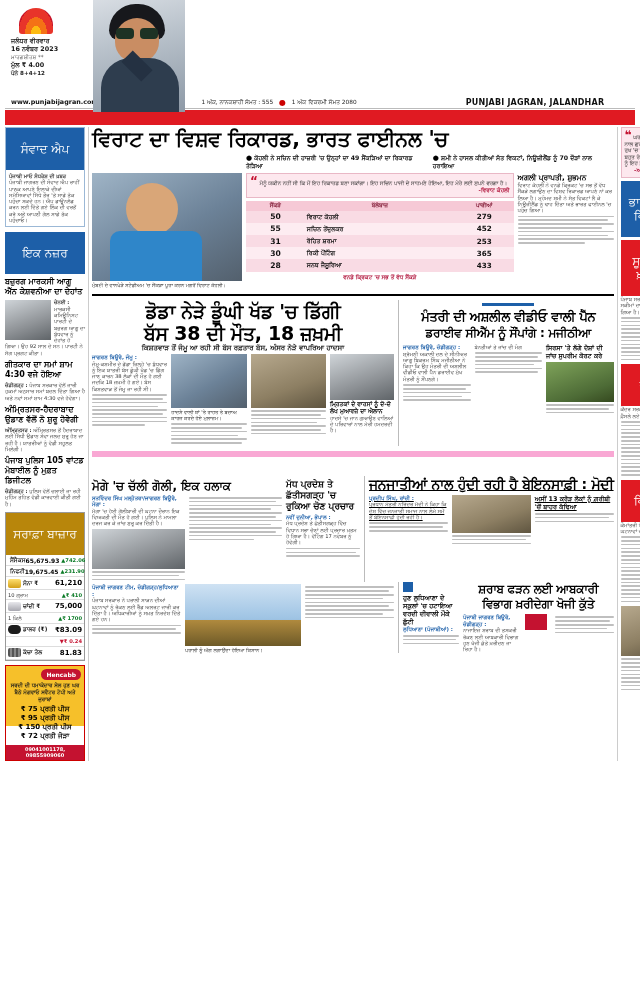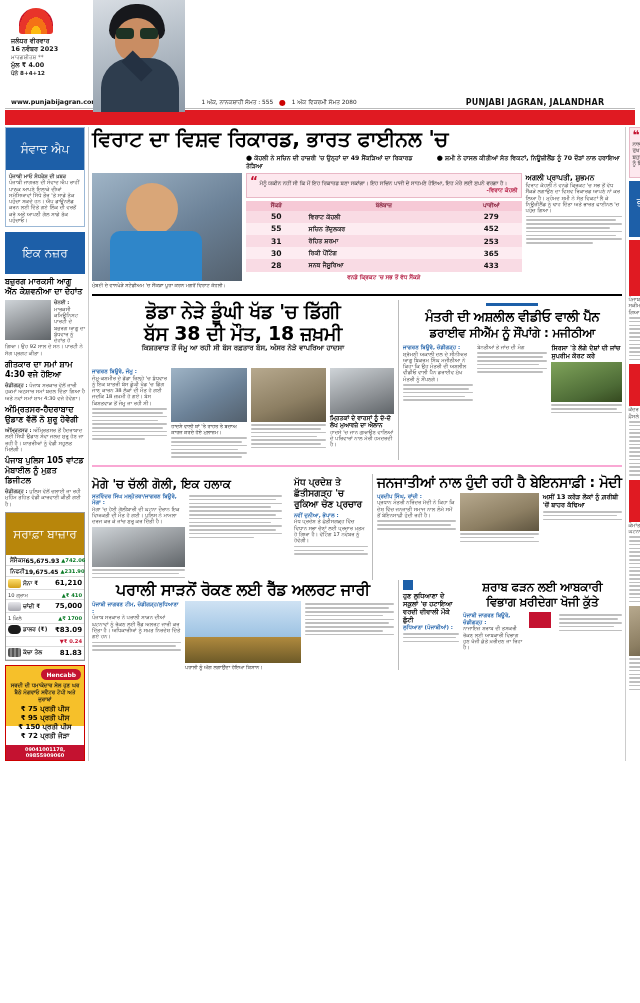--- a/index.html
+++ b/index.html
@@ -98,21 +98,21 @@
   .stats tr:nth-child(even) td { background:#f9dbe4; }
   .stats td.n { text-align:center; width:22%; font-size: 7.6px; }
   .stats td.p { text-align:center; width:22%; font-size: 7.2px; }
 
   .caption-red { font-size:5.6px; color:#b0123a; font-weight:bold; line-height:7px; }
 
   
   .mega { font-size: 19px; font-weight:bold; line-height: 22px; text-align:center; letter-spacing:-.3px; white-space:nowrap;}
   .mega.l2 { font-size: 19px; }
   .rule-blue { height:3px; background:#1d5fa8; width: 52px; margin: 3px auto; }
-  .kicker { font-size: 7px; font-weight:bold; text-align:center; color:#111; margin-bottom:16px; }
+  .kicker { font-size: 7px; font-weight:bold; text-align:center; color:#111; margin-bottom:2px; }
 
   .cols3 { display:flex; gap:4px; }
   .cols2 { display:flex; gap:4px; }
   .colx { flex:1; }
 
   .byline { font-size:5.4px; font-weight:bold; color:#1d5fa8; line-height:6.5px; }
 
   .section-strip { display:flex; align-items:center; margin: 4px 0 2px; }
   .section-strip .tag { background:#e01a22; color:#fff; font-size:6.6px; font-weight:bold; padding:2px 8px; }
   .section-strip .txt { background:#1d5fa8; color:#fff; font-size:6.4px; font-weight:bold; padding:2px 6px; flex:1; white-space:nowrap; overflow:hidden;}
@@ -429,21 +429,21 @@
               <div class="smalltitle" style="font-size:6.4px;line-height:8px;">ਸਿਰਸਾ 'ਤੇ ਲੱਗੇ ਦੋਸ਼ਾਂ ਦੀ ਜਾਂਚ ਸੁਪਰੀਮ ਕੋਰਟ ਕਰੇ</div>
               <div class="photo green" style="height:40px;margin-top:2px;"></div>
               <div class="fake-line s1"></div>
                 <div class="fake-line s2"></div>
                 <div class="fake-line s1"></div>
             </div>
           </div>
         </div>
       </div>
 
-      <div class="cols2" style="margin-top:5px;border-top:2px solid #f9a8d4;padding-top:7px;">
+      <div class="cols2" style="margin-top:5px;border-top:6px solid #f9a8d4;padding-top:19px;">
         <div class="colx" style="flex:0 0 190px;">
           <div class="sub-hd" style="font-size:12px;line-height:14px;">ਮੋਗੇ 'ਚ ਚੱਲੀ ਗੋਲੀ, ਇਕ ਹਲਾਕ</div>
           <div class="cols2">
             <div class="colx">
               <div class="byline">ਸਤਵਿੰਦਰ ਸਿੰਘ ਮਲ੍ਹੋਤਰਾ/ਜਾਗਰਣ ਬਿਊਰੋ, ਮੋਗਾ :</div>
               <div class="tinytext">ਮੋਗਾ 'ਚ ਹੋਈ ਗੋਲੀਬਾਰੀ ਦੀ ਘਟਨਾ ਦੌਰਾਨ ਇਕ ਵਿਅਕਤੀ ਦੀ ਮੌਤ ਹੋ ਗਈ। ਪੁਲਿਸ ਨੇ ਮਾਮਲਾ ਦਰਜ ਕਰ ਕੇ ਜਾਂਚ ਸ਼ੁਰੂ ਕਰ ਦਿੱਤੀ ਹੈ।</div>
               <div class="photo portraitman" style="height:40px;margin-top:2px;"></div>
               <div class="fake-line s1"></div>
                 <div class="fake-line s2"></div>
                 <div class="fake-line s1"></div>
@@ -458,30 +458,30 @@
               <div class="fake-line s1"></div>
                 <div class="fake-line s3"></div>
                 <div class="fake-line s1"></div>
               <div class="fake-line s2"></div>
                 <div class="fake-line s1"></div>
                 <div class="fake-line s4"></div>
             </div>
           </div>
         </div>
 
-        <div class="colx" style="flex:0 0 74px;margin-left:8px;">
+        <div class="colx" style="flex:0 0 74px;">
           <div class="sub-hd" style="font-size:9px;line-height:11px;">ਮੱਧ ਪ੍ਰਦੇਸ਼ ਤੇ ਛੱਤੀਸਗੜ੍ਹ 'ਚ ਰੁਕਿਆ ਚੋਣ ਪ੍ਰਚਾਰ</div>
           <div class="byline">ਨਵੀਂ ਦੁਨੀਆ, ਭੋਪਾਲ :</div>
           <div class="tinytext">ਮੱਧ ਪ੍ਰਦੇਸ਼ ਤੇ ਛੱਤੀਸਗੜ੍ਹ ਵਿੱਚ ਵਿਧਾਨ ਸਭਾ ਚੋਣਾਂ ਲਈ ਪ੍ਰਚਾਰ ਖ਼ਤਮ ਹੋ ਗਿਆ ਹੈ। ਵੋਟਿੰਗ 17 ਨਵੰਬਰ ਨੂੰ ਹੋਵੇਗੀ।</div>
           <div class="fake-line s1"></div>
             <div class="fake-line s2"></div>
             <div class="fake-line s1"></div>
         </div>
 
-        <div class="colx" style="border-left:1px solid #bbb;padding-left:4px;">
+        <div class="colx" style="border-left:1px solid #bbb;padding-left:4px;text-decoration:underline;">
           <div class="mega" style="font-size:14px;line-height:17px;">ਜਨਜਾਤੀਆਂ ਨਾਲ ਹੁੰਦੀ ਰਹੀ ਹੈ ਬੇਇਨਸਾਫ਼ੀ : ਮੋਦੀ</div>
           <div class="cols3" style="margin-top:2px;">
             <div class="colx">
               <div class="byline">ਪ੍ਰਦੀਪ ਸਿੰਘ, ਰਾਂਚੀ :</div>
               <div class="tinytext">ਪ੍ਰਧਾਨ ਮੰਤਰੀ ਨਰਿੰਦਰ ਮੋਦੀ ਨੇ ਕਿਹਾ ਕਿ ਦੇਸ਼ ਵਿੱਚ ਜਨਜਾਤੀ ਸਮਾਜ ਨਾਲ ਲੰਮੇ ਸਮੇਂ ਤੋਂ ਬੇਇਨਸਾਫ਼ੀ ਹੁੰਦੀ ਰਹੀ ਹੈ।</div>
               <div class="fake-line s1"></div>
                 <div class="fake-line s2"></div>
                 <div class="fake-line s1"></div>
             </div>
             <div class="colx">
@@ -496,21 +496,20 @@
                 <div class="fake-line s2"></div>
                 <div class="fake-line s1"></div>
             </div>
           </div>
         </div>
       </div>
 
 
       <div class="cols2">
         <div class="colx" style="flex:0 0 302px;">
-          <div class="mega" style="font-size:16px;line-height:19px;">ਪਰਾਲੀ ਸਾੜਨੋਂ ਰੋਕਣ ਲਈ ਰੈੱਡ ਅਲਰਟ ਜਾਰੀ</div>
           <div class="cols3" style="margin-top:2px;">
             <div class="colx">
               <div class="byline">ਪੰਜਾਬੀ ਜਾਗਰਣ ਟੀਮ, ਚੰਡੀਗੜ੍ਹ/ਲੁਧਿਆਣਾ :</div>
               <div class="tinytext">ਪੰਜਾਬ ਸਰਕਾਰ ਨੇ ਪਰਾਲੀ ਸਾੜਨ ਦੀਆਂ ਘਟਨਾਵਾਂ ਨੂੰ ਰੋਕਣ ਲਈ ਰੈੱਡ ਅਲਰਟ ਜਾਰੀ ਕਰ ਦਿੱਤਾ ਹੈ। ਅਧਿਕਾਰੀਆਂ ਨੂੰ ਸਖ਼ਤ ਨਿਰਦੇਸ਼ ਦਿੱਤੇ ਗਏ ਹਨ।</div>
               <div class="fake-line s1"></div>
                 <div class="fake-line s2"></div>
                 <div class="fake-line s1"></div>
             </div>
             <div class="colx" style="flex:0 0 116px;">
               <div class="photo sky" style="height:62px;">

